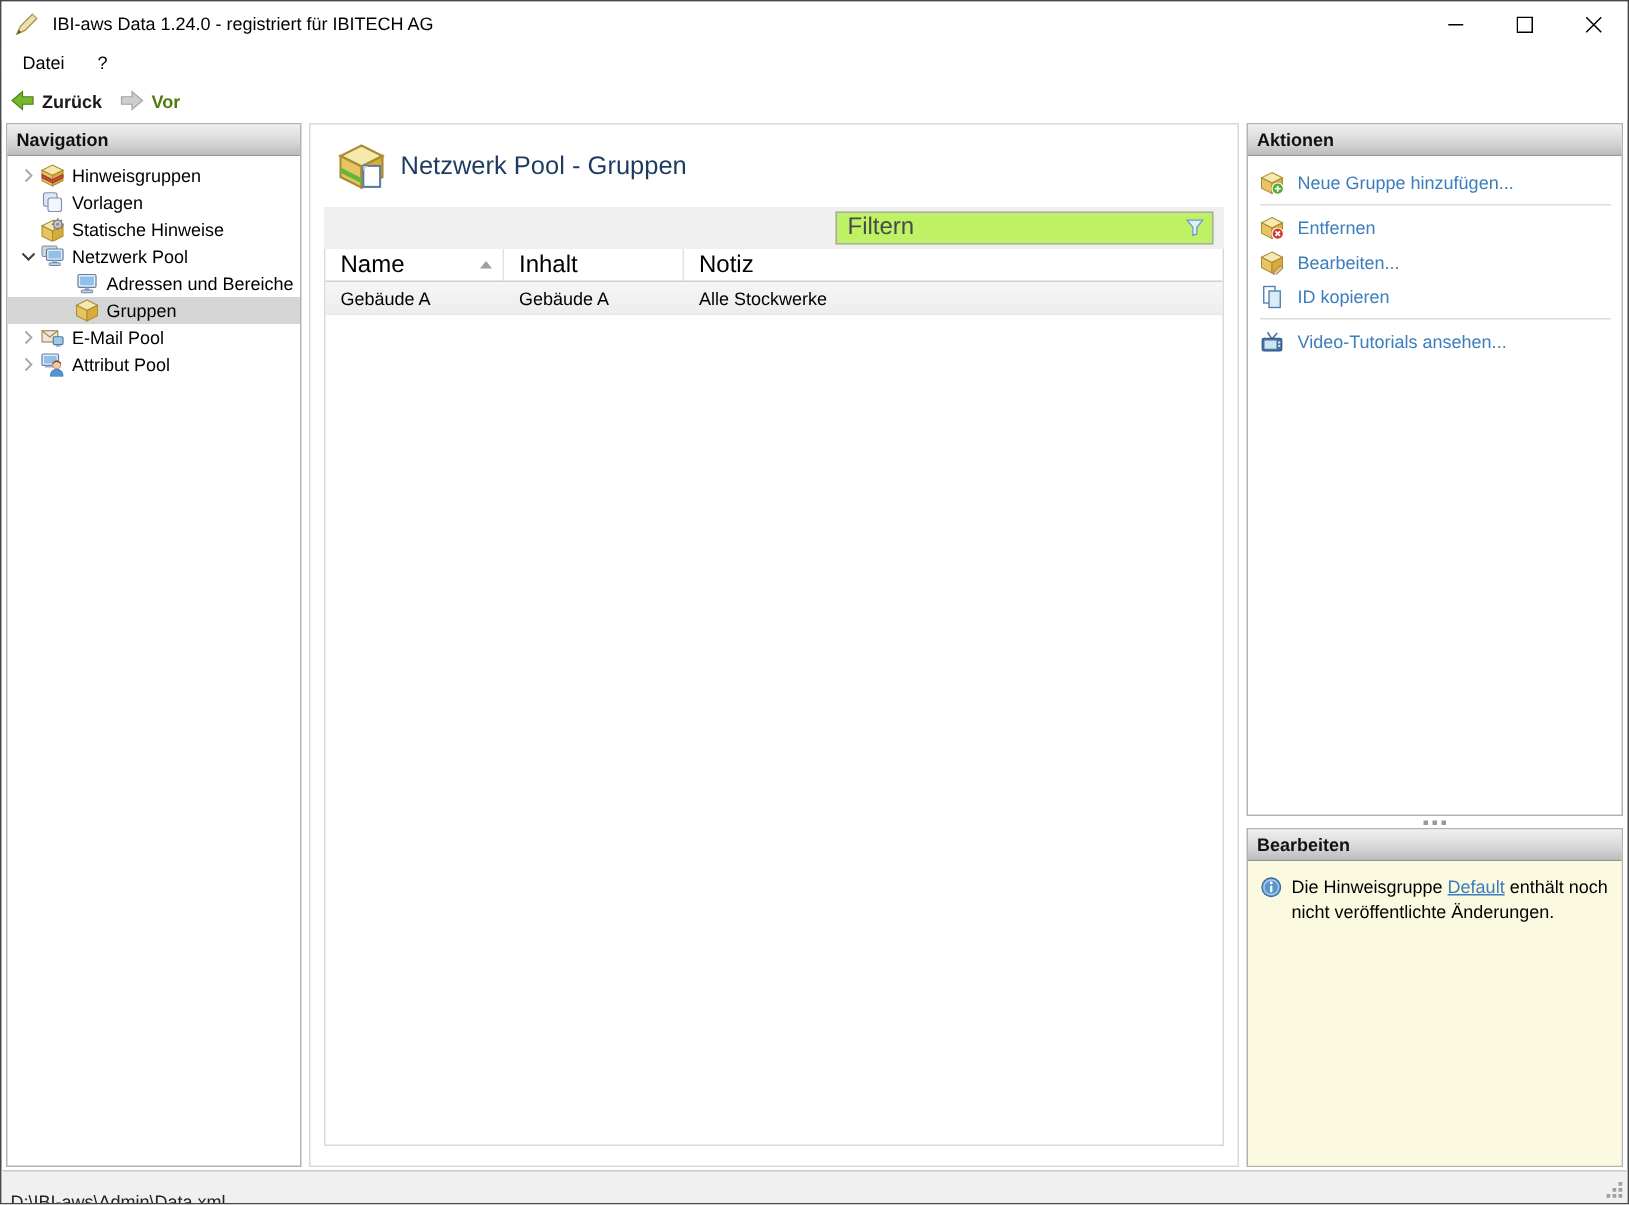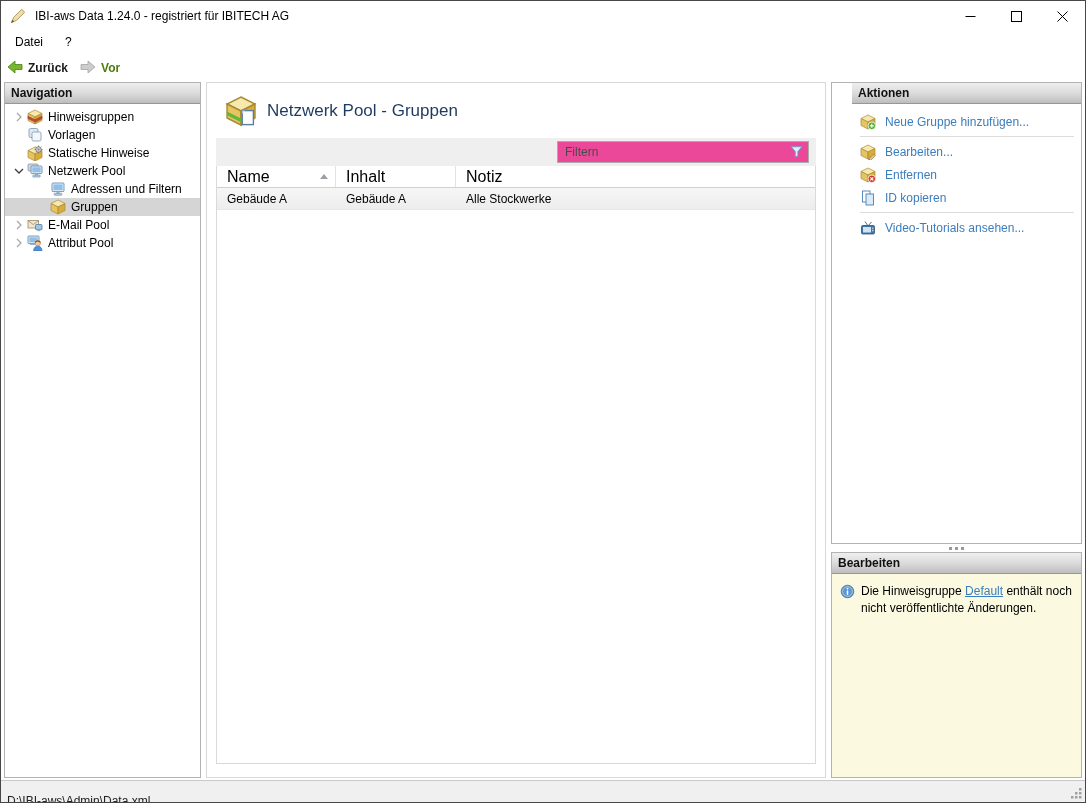--- a/index.html
+++ b/index.html
@@ -37,35 +37,35 @@
   .tree-row.child .tree-ic { margin-right:5px; }
 
   
   .main-panel { position:absolute; left:205px; top:81px; width:620px; bottom:24px; background:#fff; border:1px solid #d9d9d9; }
   .main-head { position:absolute; left:18px; top:12px; display:flex; align-items:center; gap:10px; }
   .main-head .big-ic { width:32px; height:32px; }
   .main-title { font-size:17px; color:#1d3a5f; }
   .main-body { position:absolute; left:9px; right:9px; top:55px; bottom:13px; display:flex; flex-direction:column; }
   .filter-band { height:28px; background:#efefef; display:flex; align-items:center; justify-content:flex-end; padding-right:7px; flex:none; }
   .filter-wrap { position:relative; width:252px; height:22px; }
-  .filter-wrap input { width:100%; height:22px; border:1px solid #ababab; background:#ec4899; font-size:12px; padding:0 26px 0 7px; outline:none; font-family:inherit; color:#333; }
+  .filter-wrap input { width:100%; height:22px; border:1px solid #ababab; background:#bef264; font-size:16px; padding:0 26px 0 7px; outline:none; font-family:inherit; color:#333; }
   .filter-wrap input::placeholder { color:#4a4a4a; opacity:1; }
   .funnel { position:absolute; right:5px; top:4px; width:14px; height:14px; }
   .grid { flex:1; border:1px solid #d9d9d9; border-top:none; background:#fff; display:flex; flex-direction:column; overflow:hidden; }
   .grid-header { display:flex; height:22px; background:#fff; border-bottom:1px solid #d0d0d0; flex:none; }
   .gh-cell { font-size:16px; color:#000; display:flex; align-items:center; padding-left:10px; border-right:1px solid #e2e2e2; position:relative; }
   .gh-cell:last-child { border-right:none; flex:1; }
   .col1 { width:119px; flex:none; } .col2 { width:120px; flex:none; }
   .sort-tri { position:absolute; right:7px; top:8px; width:0; height:0; border-left:4px solid transparent; border-right:4px solid transparent; border-bottom:5px solid #9aa0a6; }
   .grid-row { display:flex; height:22px; background:linear-gradient(180deg,#f6f6f6,#ededed); border-bottom:1px solid #e6e6e6; flex:none; }
   .gr-cell { font-size:12px; color:#000; display:flex; align-items:center; padding-left:10px; }
 
   
   .right-region { position:absolute; left:830px; right:3px; top:81px; bottom:24px; }
-  .actions-panel { position:absolute; left:0; right:0; top:0; height:462px; background:#fff; border:1px solid #b3b3b3;padding-left:20px; }
+  .actions-panel { position:absolute; left:0; right:0; top:0; height:462px; background:#fff; border:1px solid #b3b3b3; }
   .action-list { padding-top:6px; }
   .action-item { display:flex; align-items:center; gap:9px; height:23px; padding-left:8px; font-size:12px; color:#3b7dbd; }
   .action-sep { height:1px; background:#dcdcdc; margin:3px 7px 3px 8px; }
   .act-ic { width:16px; height:16px; flex:none; }
   .splitter { position:absolute; left:0; right:0; top:462px; height:8px; display:flex; align-items:center; justify-content:center; gap:3px; }
   .splitter i { width:3px; height:3px; background:#9a9a9a; display:block; }
   .info-panel { position:absolute; left:0; right:0; top:470px; bottom:0; border:1px solid #b3b3b3; background:#fbfae1; display:flex; flex-direction:column; }
   .info-body { flex:1; background:#fbfae1; padding:9px 8px 0 8px; display:flex; gap:6px; }
   .info-ic { width:15px; height:15px; flex:none; margin-top:1px; }
   .info-text { font-size:12px; color:#000; line-height:1.45; }
@@ -263,21 +263,21 @@
         <svg class="tree-ic">
             <use href="#sym-monitor2"></use>
           </svg>
         <span>Netzwerk Pool</span>
       </div>
 
       <div class="tree-row child">
         <svg class="tree-ic">
             <use href="#sym-monitor"></use>
           </svg>
-        <span>Adressen und Filtern</span>
+        <span>Adressen und Bereiche</span>
       </div>
 
       <div class="tree-row child selected">
         <svg class="tree-ic">
             <use href="#sym-box"></use>
           </svg>
         <span>Gruppen</span>
       </div>
 
       <div class="tree-row">
@@ -355,32 +355,32 @@
             <use href="#sym-box"></use>
             <circle cx="11.8" cy="11.8" r="3.8" fill="#4fae2e" stroke="#ffffff" stroke-width="0.8"></circle>
             <path d="M11.8 9.8 V13.8 M9.8 11.8 H13.8" stroke="#fff" stroke-width="1.2"></path>
           </svg>
           <span>Neue Gruppe hinzufügen...</span>
         </div>
         <div class="action-sep"></div>
         <div class="action-item">
           <svg class="act-ic">
             <use href="#sym-box"></use>
-            <polygon points="8.5,15 13.5,10 15.3,11.8 10.3,16.8" fill="#e0c089" stroke="#8a7448" stroke-width="0.6"></polygon>
-            <polygon points="8.5,15 10,15.8 9,16.5" fill="#4d4d4d"></polygon>
-          </svg>
-          <span>Bearbeiten...</span>
+            <circle cx="11.8" cy="11.8" r="3.8" fill="#d23a2a" stroke="#ffffff" stroke-width="0.8"></circle>
+            <path d="M10.3 10.3 L13.3 13.3 M13.3 10.3 L10.3 13.3" stroke="#fff" stroke-width="1.2"></path>
+          </svg>
+          <span>Entfernen</span>
         </div>
         <div class="action-item">
           <svg class="act-ic">
             <use href="#sym-box"></use>
-            <circle cx="11.8" cy="11.8" r="3.8" fill="#d23a2a" stroke="#ffffff" stroke-width="0.8"></circle>
-            <path d="M10.3 10.3 L13.3 13.3 M13.3 10.3 L10.3 13.3" stroke="#fff" stroke-width="1.2"></path>
-          </svg>
-          <span>Entfernen</span>
+            <polygon points="8.5,15 13.5,10 15.3,11.8 10.3,16.8" fill="#e0c089" stroke="#8a7448" stroke-width="0.6"></polygon>
+            <polygon points="8.5,15 10,15.8 9,16.5" fill="#4d4d4d"></polygon>
+          </svg>
+          <span>Bearbeiten...</span>
         </div>
         <div class="action-item">
           <svg class="act-ic">
               <use href="#sym-pages"></use>
             </svg>
           <span>ID kopieren</span>
         </div>
         <div class="action-sep"></div>
         <div class="action-item">
           <svg class="act-ic">

